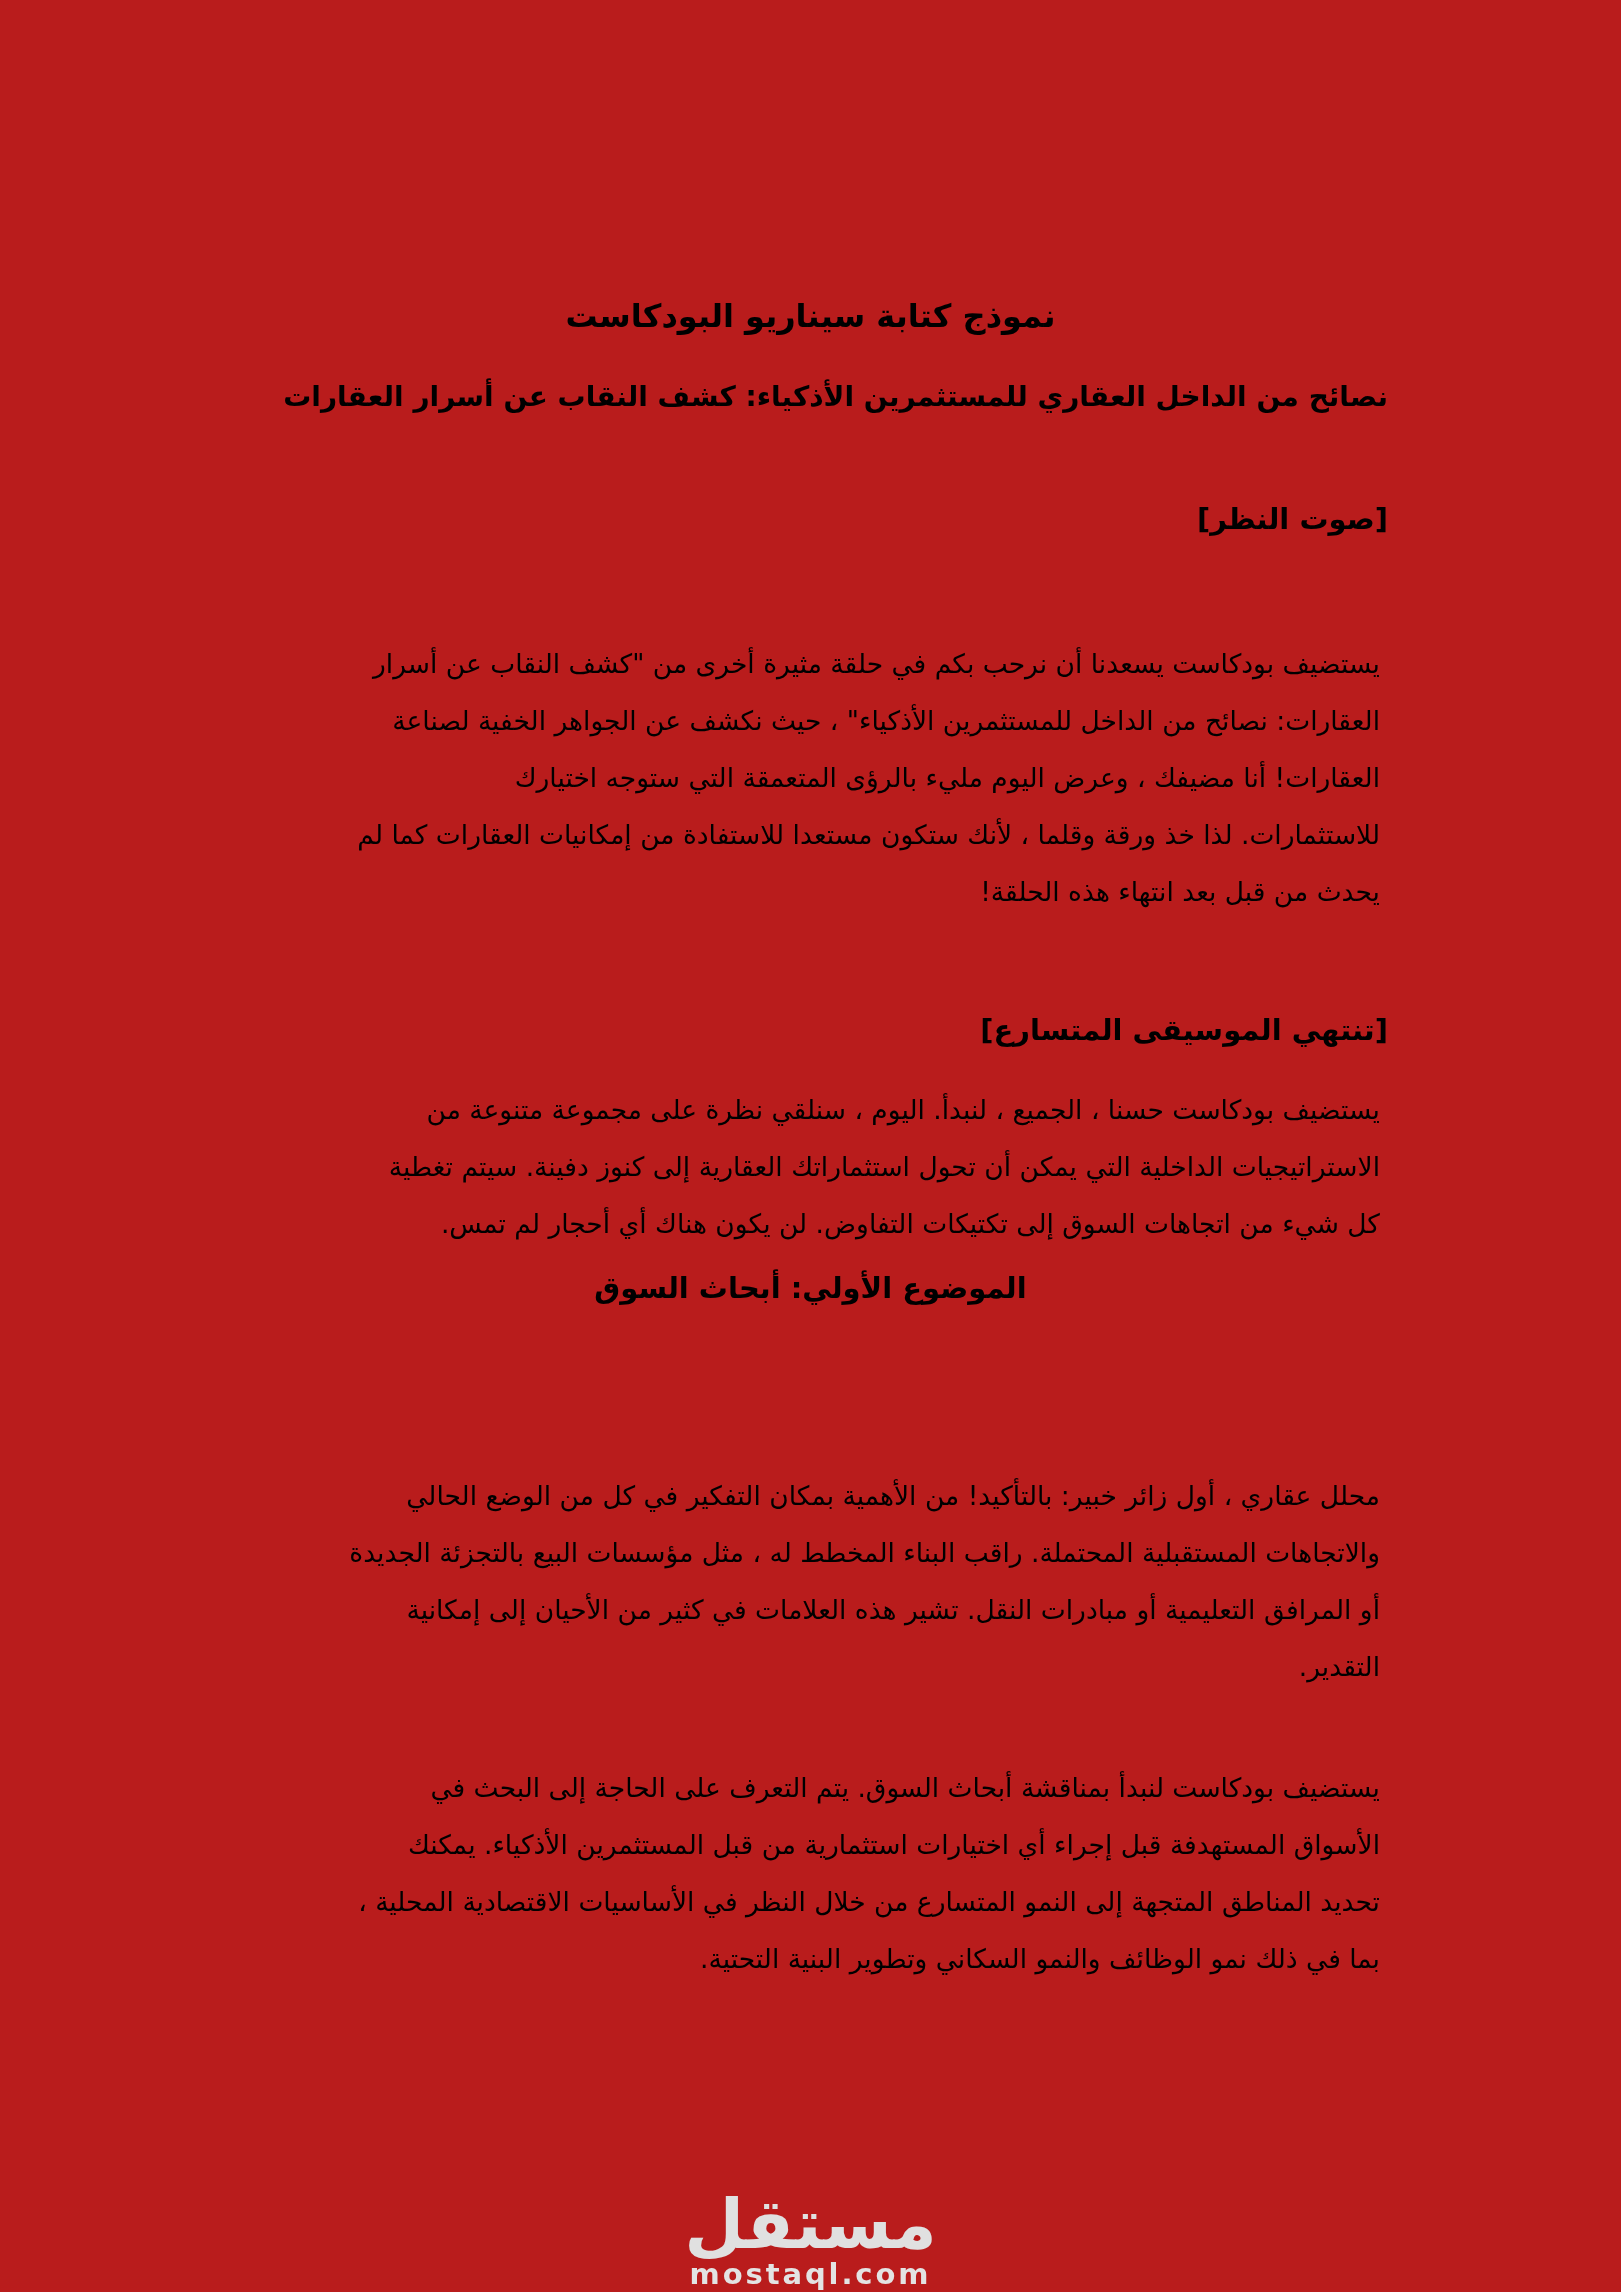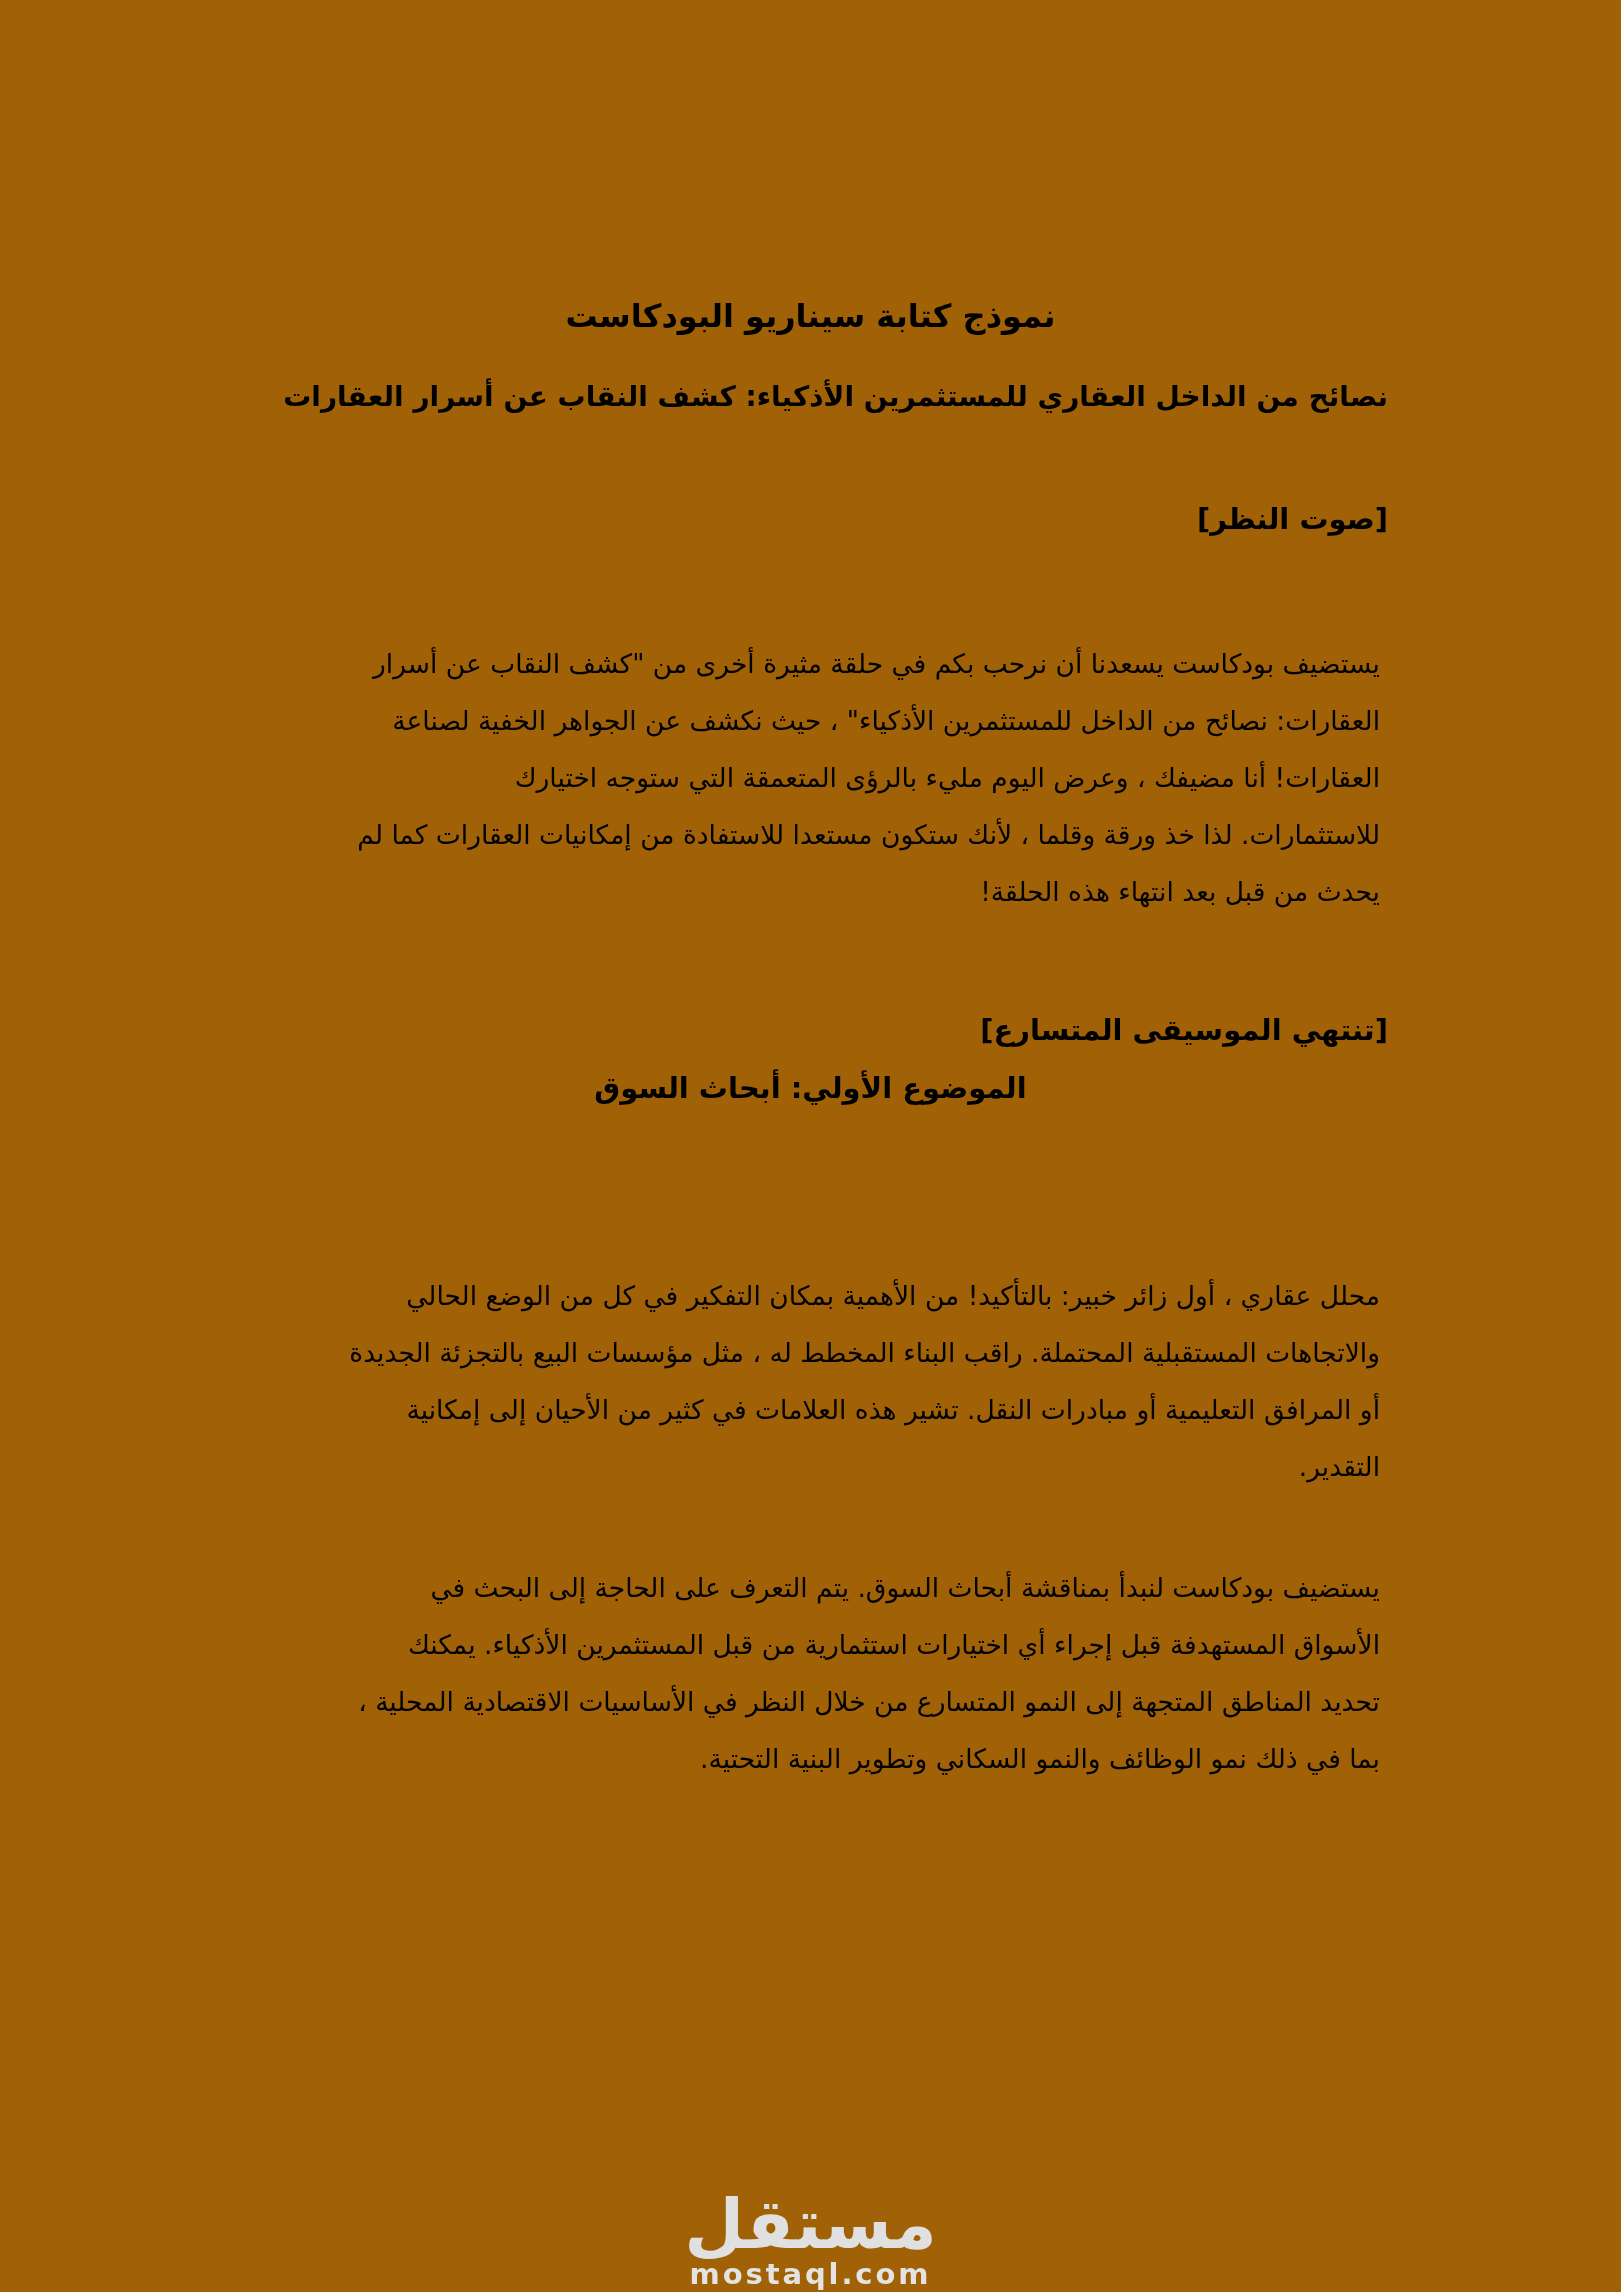--- a/index.html
+++ b/index.html
@@ -5,21 +5,21 @@
   html, body {
     margin: 0;
     padding: 0;
     background: #ffffff;
   }
   .page {
     position: relative;
     width: 1621px;
     height: 2293px;
     margin: 0 auto;
-    background: #a16207;
+    background: #b91c1c;
     overflow: hidden;
     direction: rtl;
     color: #000000;
     font-family: "DejaVu Sans", sans-serif;
   }
   .content {
     padding: 294px 233px 0 233px;
   }
   .doc-title {
     font-size: 32px;
@@ -102,20 +102,23 @@
     <h3 class="cue">[صوت النظر]</h3>
 
     <p class="para intro">يستضيف بودكاست يسعدنا أن نرحب بكم في حلقة مثيرة أخرى من "كشف النقاب عن أسرار
 العقارات: نصائح من الداخل للمستثمرين الأذكياء" ، حيث نكشف عن الجواهر الخفية لصناعة
 العقارات! أنا مضيفك ، وعرض اليوم مليء بالرؤى المتعمقة التي ستوجه اختيارك
 للاستثمارات. لذا خذ ورقة وقلما ، لأنك ستكون مستعدا للاستفادة من إمكانيات العقارات كما لم
 يحدث من قبل بعد انتهاء هذه الحلقة!</p>
 
     <h3 class="cue music-end">[تنتهي الموسيقى المتسارع]</h3>
 
+    <p class="para overview">يستضيف بودكاست حسنا ، الجميع ، لنبدأ. اليوم ، سنلقي نظرة على مجموعة متنوعة من
+الاستراتيجيات الداخلية التي يمكن أن تحول استثماراتك العقارية إلى كنوز دفينة. سيتم تغطية
+كل شيء من اتجاهات السوق إلى تكتيكات التفاوض. لن يكون هناك أي أحجار لم تمس.</p>
 
     <h3 class="topic-heading">الموضوع الأولي: أبحاث السوق</h3>
 
     <p class="para analyst">محلل عقاري ، أول زائر خبير: بالتأكيد! من الأهمية بمكان التفكير في كل من الوضع الحالي
 والاتجاهات المستقبلية المحتملة. راقب البناء المخطط له ، مثل مؤسسات البيع بالتجزئة الجديدة
 أو المرافق التعليمية أو مبادرات النقل. تشير هذه العلامات في كثير من الأحيان إلى إمكانية
 التقدير.</p>
 
     <p class="para market-research">يستضيف بودكاست لنبدأ بمناقشة أبحاث السوق. يتم التعرف على الحاجة إلى البحث في
 الأسواق المستهدفة قبل إجراء أي اختيارات استثمارية من قبل المستثمرين الأذكياء. يمكنك

